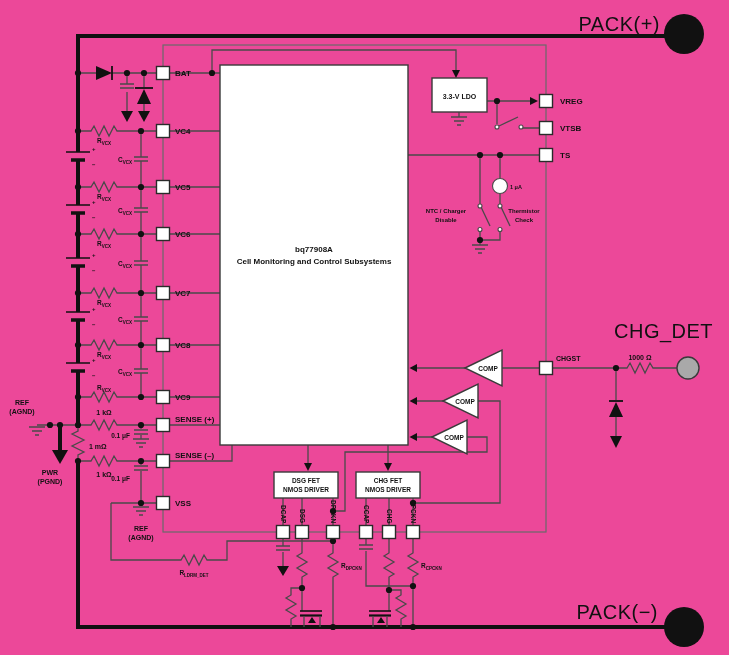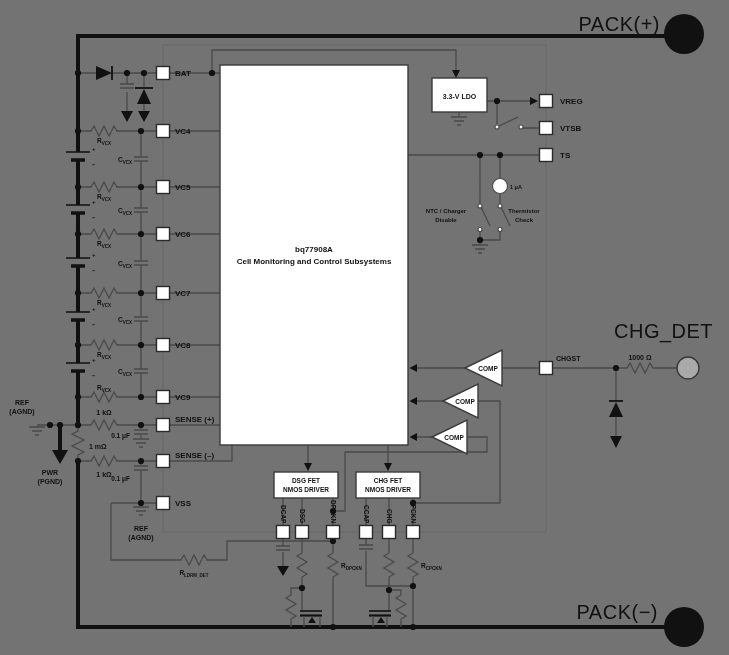--- a/index.html
+++ b/index.html
@@ -1,16 +1,16 @@
 <!DOCTYPE html>
 <html><head>
 <meta charset="utf-8">
 <style>
   html,body{margin:0;padding:0;background:#fff;}
-  #stage{width:729px;height:655px;position:relative;background:#737373;}
+  #stage{width:729px;height:655px;position:relative;background:#ec4899;}
   svg{display:block;}
   text{font-family:"Liberation Sans","DejaVu Sans",sans-serif;fill:#111;font-weight:bold;}
   .big{font-size:20px;font-weight:normal;letter-spacing:0.5px;}
   .pl{font-size:8px;}
   .pv{font-size:6.5px;}
   .lbl7{font-size:7px;}
   .lbl65{font-size:6.5px;}
   .lbl6{font-size:6px;}
   .lbl55{font-size:5.5px;}
   .sub{font-size:4.5px;}

